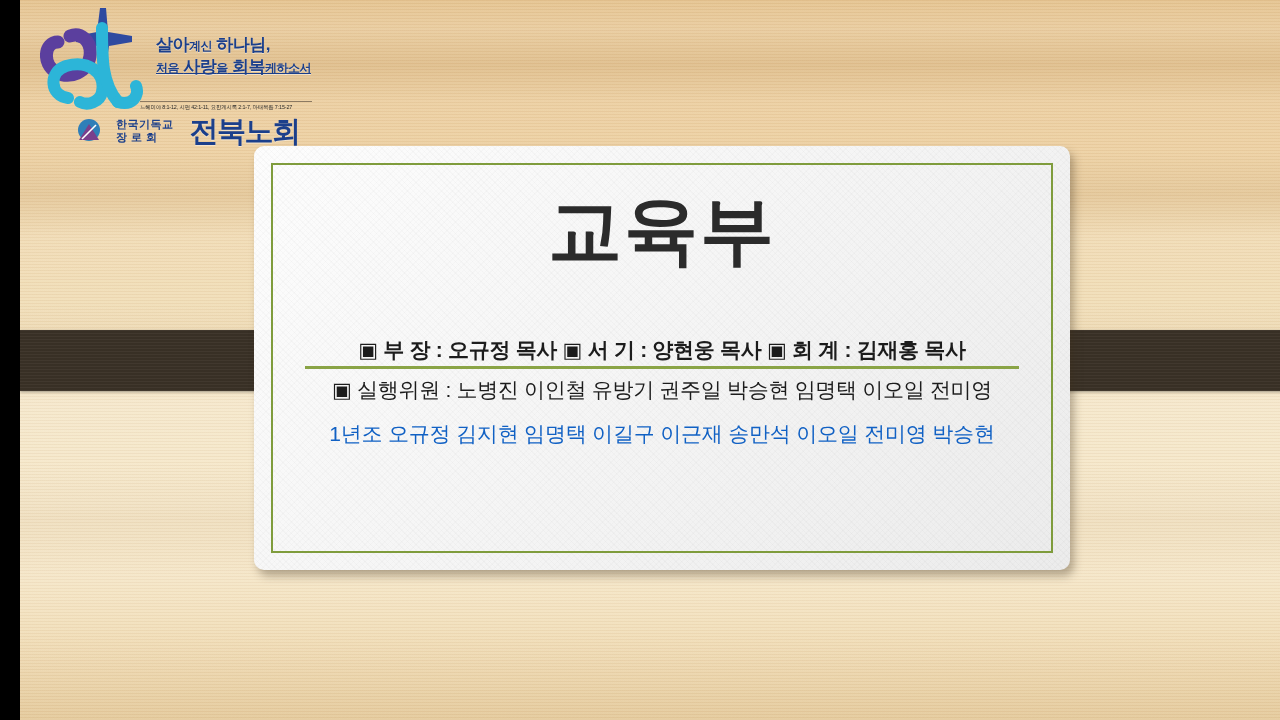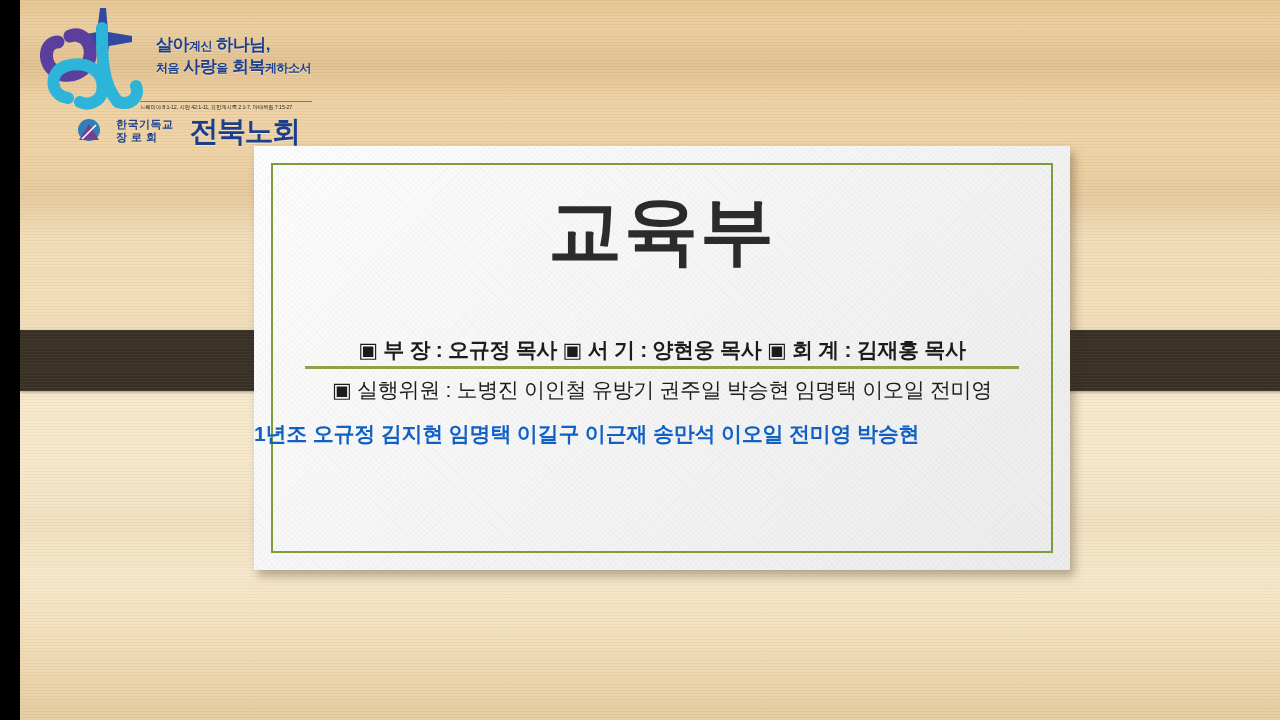--- a/index.html
+++ b/index.html
@@ -62,21 +62,21 @@
     left: 122px;
     top: 30px;
     width: 160px;
     color: #1b3f8b;
     font-weight: bold;
     line-height: 1.28;
     letter-spacing: -0.5px;
     text-shadow: 0 1px 0 rgba(255,255,255,0.45);
   }
   .logo-slogan .l1 { font-size: 17px; display: block; white-space: nowrap; }
-  .logo-slogan .l2 { font-size: 17px; display: block; white-space: nowrap; }
+  .logo-slogan .l2 { font-size: 17px; display: block; white-space: nowrap; text-decoration: underline; }
   .logo-slogan .sm { font-size: 12px; }
   .logo-refs {
     position: absolute;
     left: 106px;
     top: 97px;
     width: 172px;
     font-size: 5.4px;
     color: #2b2b2b;
     letter-spacing: -0.15px;
     white-space: nowrap;
@@ -141,20 +141,21 @@
     background-image:
       repeating-linear-gradient(45deg,
         rgba(0,0,0,0.018) 0px, rgba(0,0,0,0.018) 1px,
         rgba(255,255,255,0) 1px, rgba(255,255,255,0) 4px),
       repeating-linear-gradient(-45deg,
         rgba(0,0,0,0.014) 0px, rgba(0,0,0,0.014) 1px,
         rgba(255,255,255,0) 1px, rgba(255,255,255,0) 4px),
       linear-gradient(135deg, #fdfdfd 0%, #f4f4f4 55%, #ececec 100%);
     box-shadow: 4px 6px 9px rgba(60,45,25,0.35);
     z-index: 5;
+    border-radius: 10px;
   }
   .card-inner-border {
     position: absolute;
     left: 17px;
     top: 17px;
     right: 17px;
     bottom: 17px;
     border: 2px solid #7f9c3c;
     pointer-events: none;
   }
@@ -200,23 +201,23 @@
     color: #1c1c1c;
     letter-spacing: -0.3px;
     white-space: nowrap;
   }
   .groups {
     position: absolute;
     left: 0; right: 0;
     top: 268px;
   }
   .group-row {
-    text-align: left;
+    text-align: center;
     font-size: 21px;
-    font-weight: bold;
+    font-weight: normal;
     color: #1161c4;
     letter-spacing: -0.2px;
     line-height: 39px;
     white-space: nowrap;
   }
 </style>
 </head>
 <body>
 
 <div id="slide">

